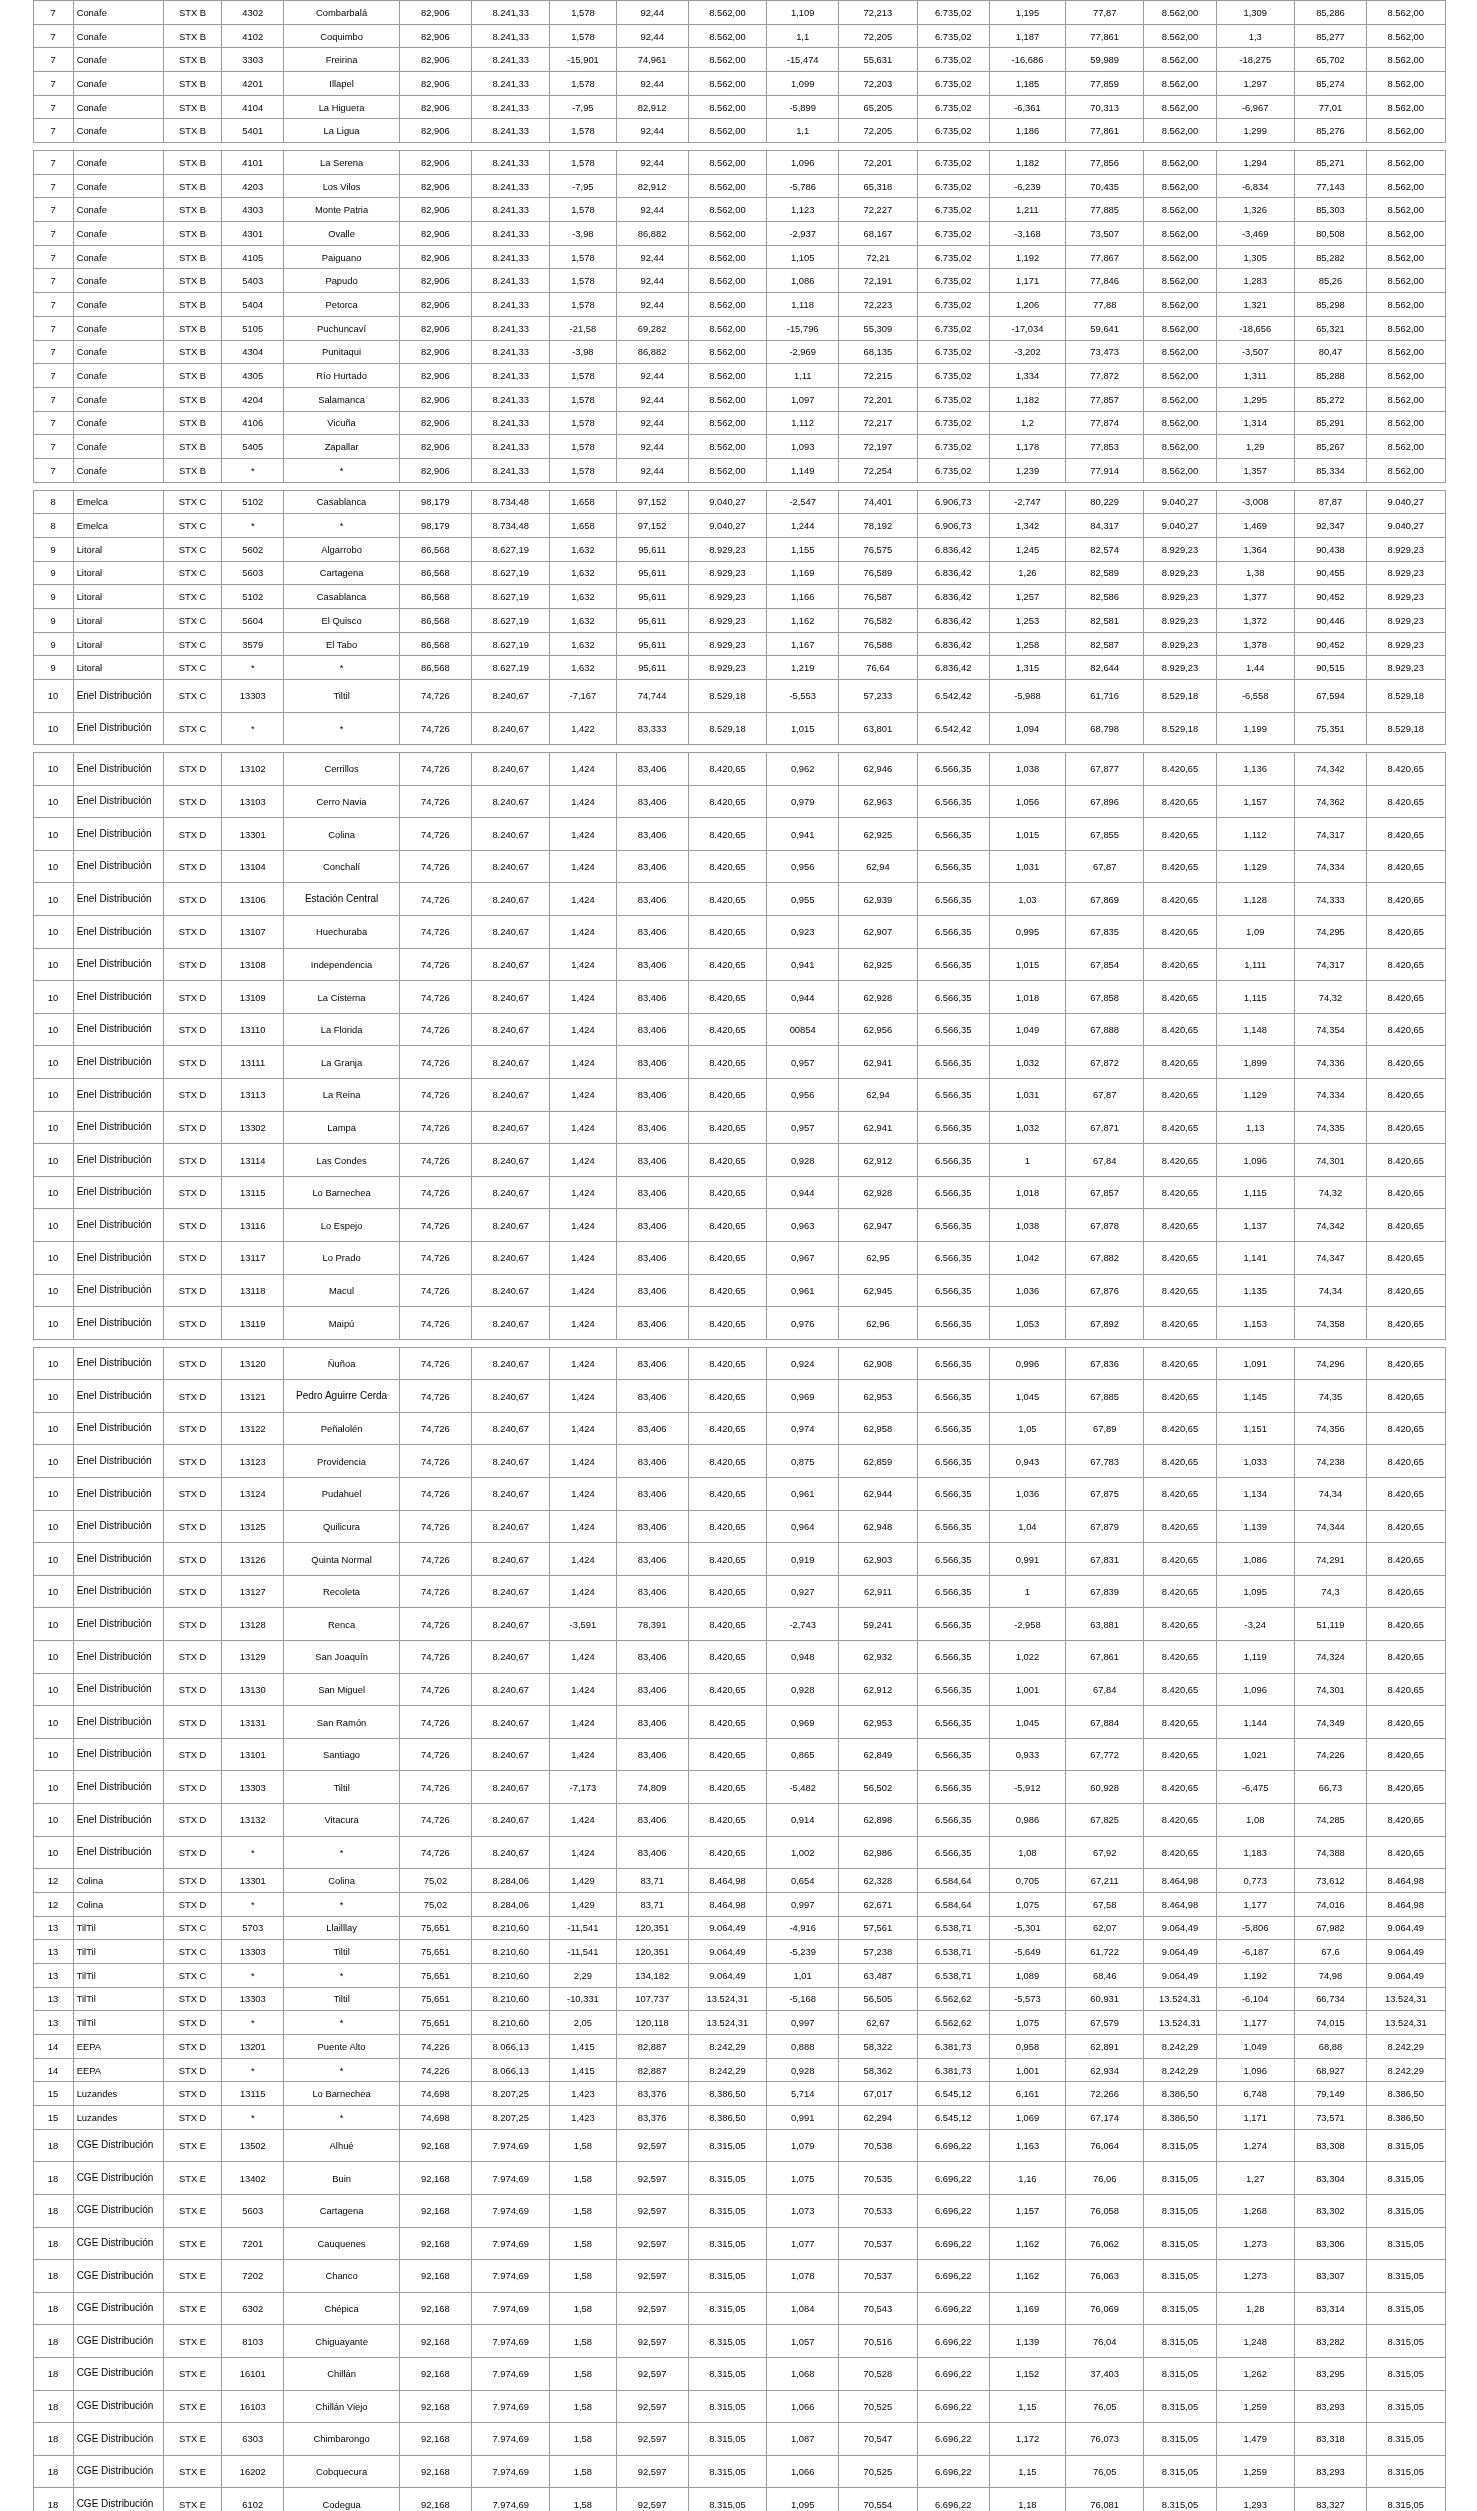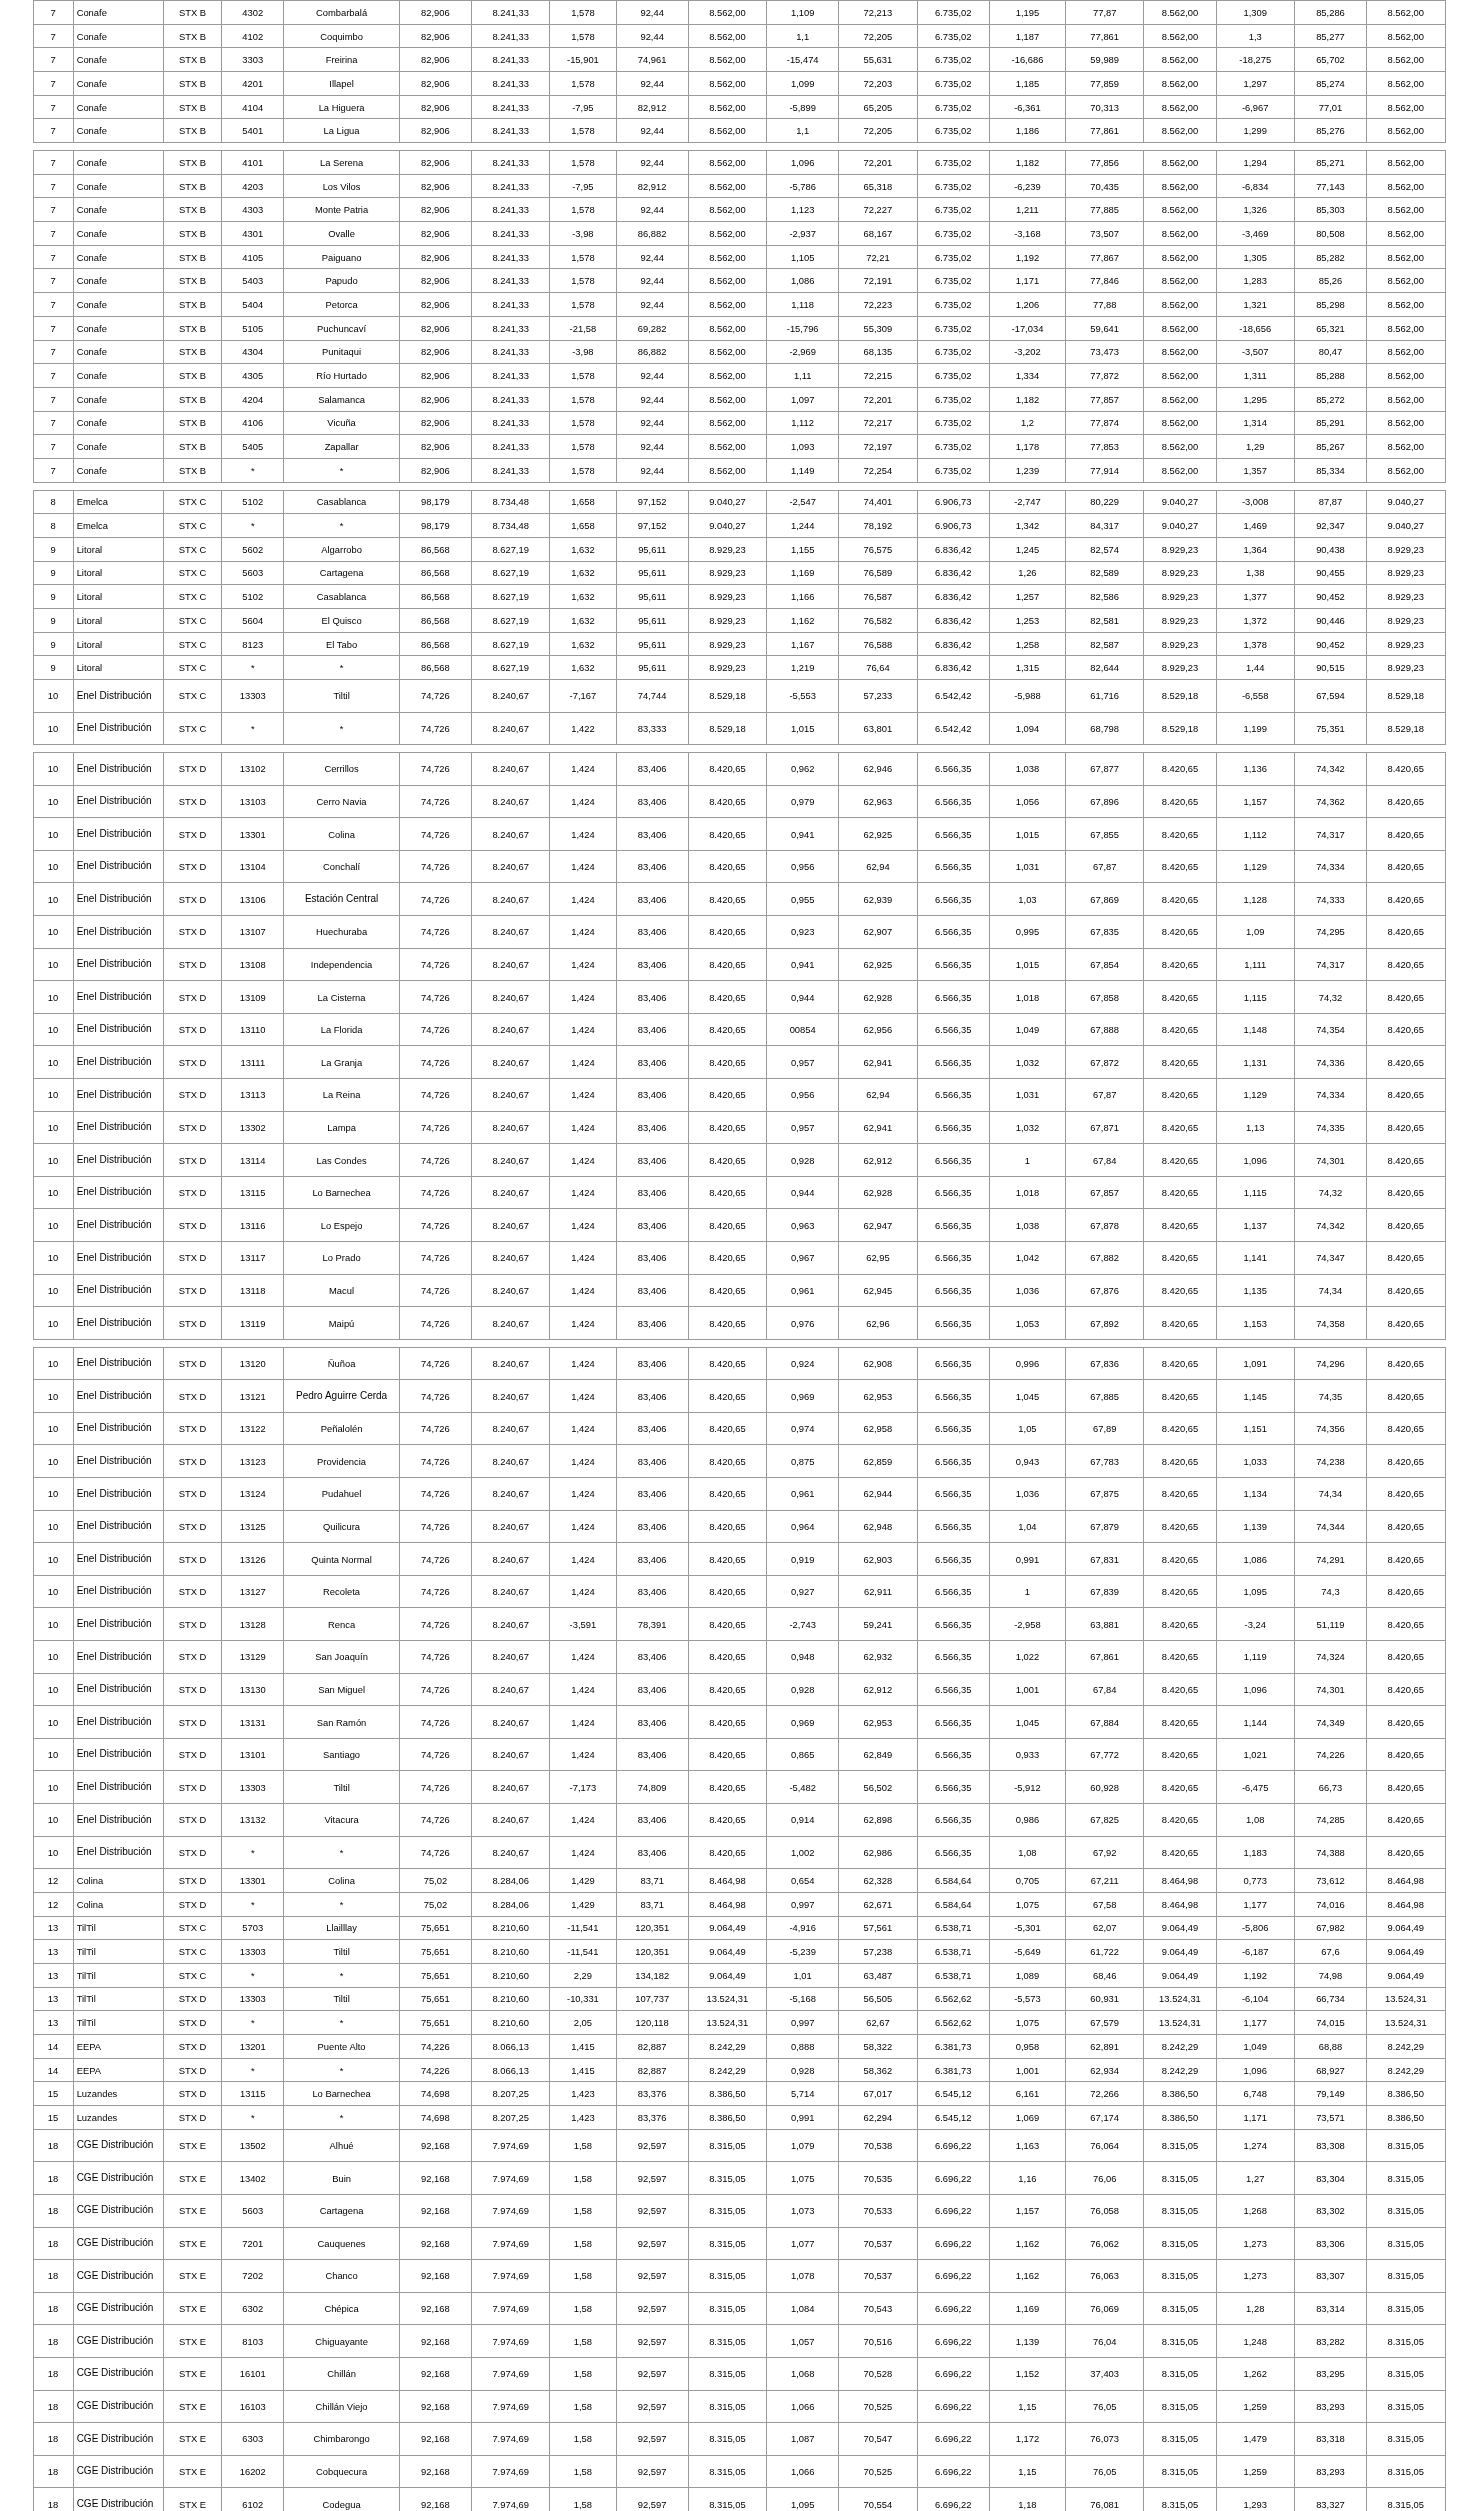--- a/index.html
+++ b/index.html
@@ -619,21 +619,21 @@
           <td class="c14">82,581</td>
           <td class="c15">8.929,23</td>
           <td class="c16">1,372</td>
           <td class="c17">90,446</td>
           <td class="c18">8.929,23</td>
         </tr>
         <tr>
           <td class="c0">9</td>
           <td class="c1">Litoral</td>
           <td class="c2">STX C</td>
-          <td class="c3">8123</td>
+          <td class="c3">3579</td>
           <td class="c4">El Tabo</td>
           <td class="c5">86,568</td>
           <td class="c6">8.627,19</td>
           <td class="c7">1,632</td>
           <td class="c8">95,611</td>
           <td class="c9">8.929,23</td>
           <td class="c10">1,167</td>
           <td class="c11">76,588</td>
           <td class="c12">6.836,42</td>
           <td class="c13">1,258</td>
@@ -908,21 +908,21 @@
           <td class="c6">8.240,67</td>
           <td class="c7">1,424</td>
           <td class="c8">83,406</td>
           <td class="c9">8.420,65</td>
           <td class="c10">0,957</td>
           <td class="c11">62,941</td>
           <td class="c12">6.566,35</td>
           <td class="c13">1,032</td>
           <td class="c14">67,872</td>
           <td class="c15">8.420,65</td>
-          <td class="c16">1,131</td>
+          <td class="c16">1,899</td>
           <td class="c17">74,336</td>
           <td class="c18">8.420,65</td>
         </tr>
         <tr class="tall">
           <td class="c0">10</td>
           <td class="c1 wrapcell">Enel Distribución</td>
           <td class="c2">STX D</td>
           <td class="c3">13113</td>
           <td class="c4">La Reina</td>
           <td class="c5">74,726</td>

